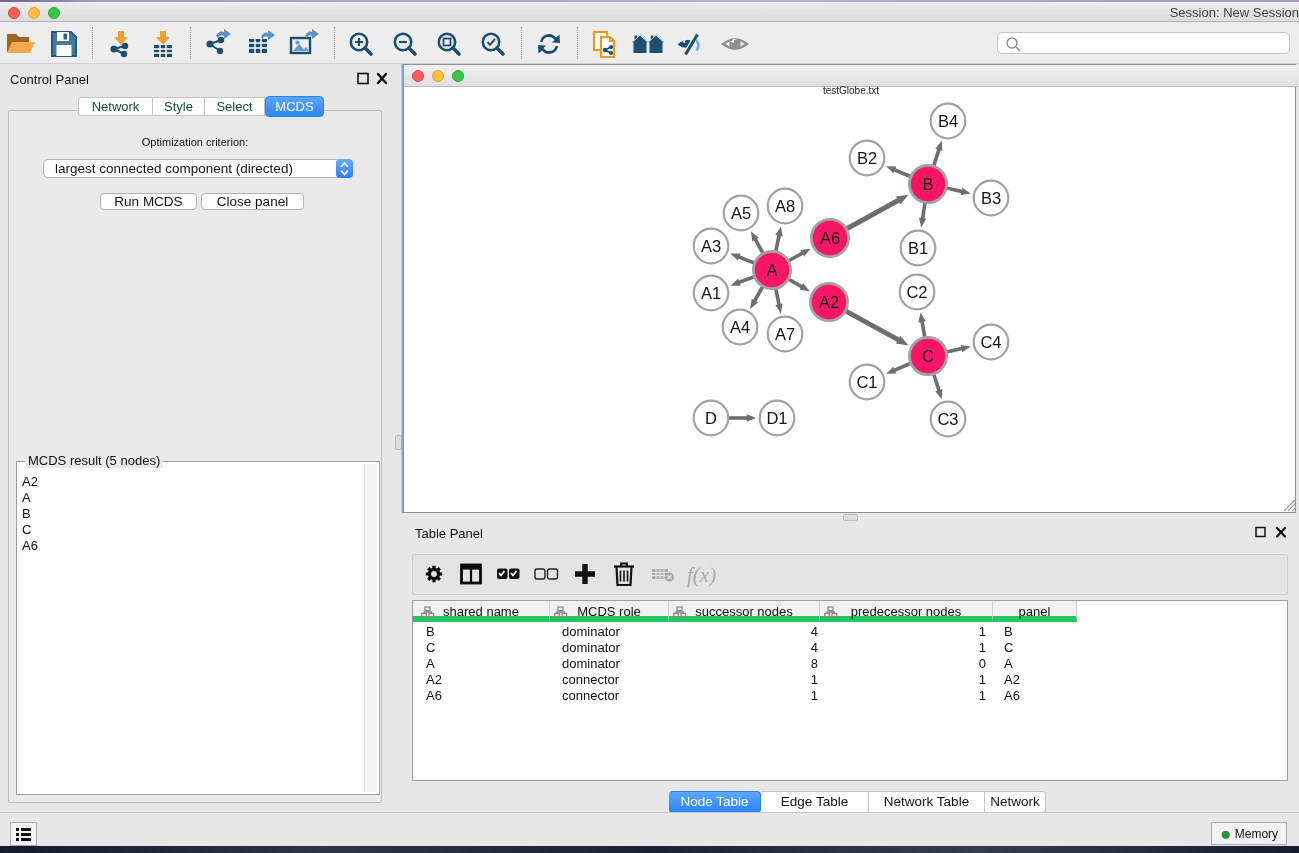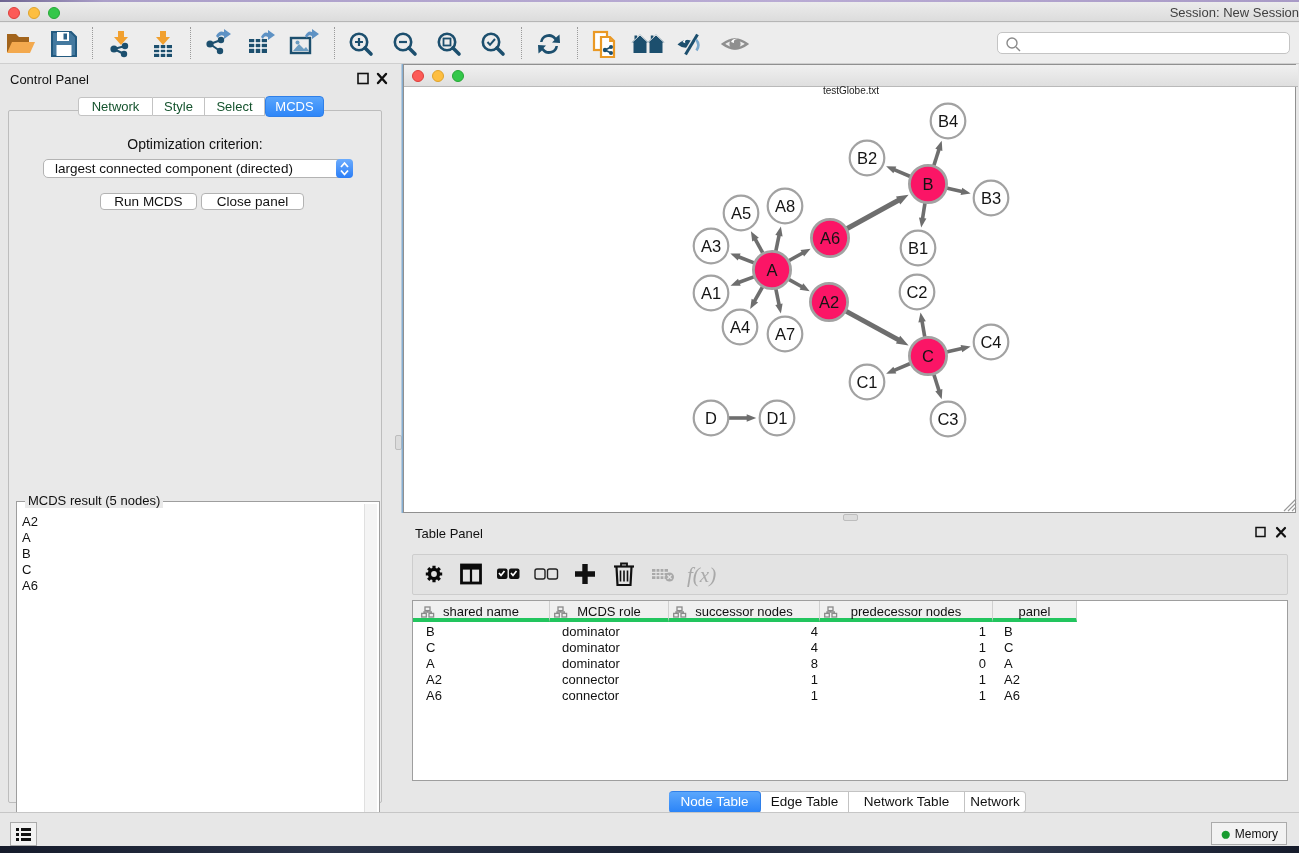--- a/index.html
+++ b/index.html
@@ -23,50 +23,50 @@
 
 #cp-title { left:10px; top:8px; font-size:13px; color:#111; }
 #cp-box { left:8px; top:46px; width:374px; height:693px; border:1px solid #bdbdbd;
   border-radius:2px; background:#e9e9e9; }
 #cp-tabs { left:78px; top:33px; height:19px; display:flex; }
 .cptab { height:19px; border:1px solid #c3c3c3; border-left:none; background:#fff;
   font-size:13px; color:#14532d; text-align:center; line-height:17px; }
 .cptab.first { border-left:1px solid #c3c3c3; border-radius:3px 0 0 3px; }
 .cptab.sel { background:linear-gradient(#59a5fc,#2e86f8); color:#fff;
   border:1px solid #2f7fe8; border-radius:4px; height:21px; margin-top:-1px; line-height:20px; }
-#opt-label { left:8px; top:72px; width:374px; text-align:center; font-size:14px; color:#111; }
+#opt-label { left:8px; top:72px; width:374px; text-align:center; font-size:11px; color:#111; }
 #cp-select { left:43px; top:95px; width:310px; height:19px; background:#fff;
   border:1px solid #b3b3b3; border-radius:5px; font-size:13.5px; color:#111;
   line-height:17px; padding-left:11px; }
 #cp-spinner { position:absolute; right:-1px; top:-1px; width:17px; height:19px;
   background:linear-gradient(#6cacfd,#2b7ef7); border-radius:4px; }
 .btn { position:absolute; height:17px; background:#fff; border:1px solid #b3b3b3;
   border-radius:4px; font-size:13.5px; color:#111; text-align:center; line-height:15px; }
-#mcds-box { left:16px; top:397px; width:364px; height:334px; border:1px solid #9e9e9e; background:#fff;margin-top:40px; }
+#mcds-box { left:16px; top:397px; width:364px; height:334px; border:1px solid #9e9e9e; background:#fff; }
 #mcds-legend { position:absolute; left:8px; top:-9px; background:#e9e9e9; padding:0 3px;
   font-size:13px; color:#111; }
 #mcds-list { position:absolute; left:5px; top:12px; font-size:13px; color:#111; line-height:16px; }
 #mcds-scroll { position:absolute; right:2px; top:2px; width:13px; height:328px;
   background:#f4f4f4; border-left:1px solid #e0e0e0; }
 
 #netwin { left:403px; top:0px; width:893px; height:449px; background:#fff;
   border:1px solid #909090; box-shadow:-1.5px 0 0 #86aed1; }
 #net-titlebar { position:absolute; left:0; top:0; width:894px; height:22px;
   background:linear-gradient(#f0f0f0,#dfdfdf); border-bottom:1px solid #b9b9b9; }
 #net-titlebar .title { position:absolute; left:0; right:0; top:20px; text-align:center;
   font-size:10px; color:#222; }
 
 #tablepanel { left:391px; top:449px; width:908px; height:299px; }
 #tp-title { left:24px; top:13px; font-size:13px; color:#111; }
 #tp-toolbar { left:21px; top:41px; width:876px; height:41px; background:#e3e3e3;
   border:1px solid #cdcdcd; border-radius:2px; }
 #tp-table { left:21px; top:87px; width:876px; height:181px; background:#fff;
   border:1px solid #9e9e9e; }
 .th { position:absolute; top:0; height:21px; background:#f0f0f0;
-  border-right:1px solid #d0d0d0; border-bottom:4px solid #22c55e; font-size:13px; color:#111; text-align:center;
+  border-right:1px solid #d0d0d0; border-bottom:6px solid #22c55e; font-size:13px; color:#111; text-align:center;
   line-height:21px; }
 .td { position:absolute; font-size:13px; color:#111; line-height:16px; }
 #tp-tabs { left:278px; top:278px; height:22px; display:flex;justify-content:space-between; }
 .tptab { height:22px; border:1px solid #c3c3c3; border-left:none; background:#fff;
   font-size:13.5px; color:#111; text-align:center; line-height:20px; }
 .tptab.sel { background:linear-gradient(#5ba7fc,#2b84f8); color:#fff; border-color:#2f7fe8;
   border-radius:4px; }
 .tptab.last { border-radius:0 4px 4px 0; }
 
 #statusbar { left:0; top:812px; width:1299px; height:46px; background:#e7e7e7;
@@ -427,21 +427,21 @@
         </g>
       </svg>
       <div class="td" style="left:13px;top:23px">B<br>C<br>A<br>A2<br>A6</div>
       <div class="td" style="left:149px;top:23px">dominator<br>dominator<br>dominator<br>connector<br>connector</div>
       <div class="td" style="left:305px;top:23px;width:100px;text-align:right">4<br>4<br>8<br>1<br>1</div>
       <div class="td" style="left:473px;top:23px;width:100px;text-align:right">1<br>1<br>0<br>1<br>1</div>
       <div class="td" style="left:591px;top:23px">B<br>C<br>A<br>A2<br>A6</div>
     </div>
     <div id="tp-tabs" class="abs">
       <div class="tptab sel" style="width:92px">Node Table</div>
-      <div class="tptab" style="width:88px">Edge Table</div>
+      <div class="tptab" style="width:108px">Edge Table</div>
       <div class="tptab" style="width:116px">Network Table</div>
       <div class="tptab last" style="width:61px">Network</div>
     </div>
   </div>
 </div>
 <div id="statusbar" class="abs">
   <div id="listbtn">
     <svg width="25" height="22" viewBox="0 0 25 22">
       <g fill="#111">
           <rect x="5" y="5" width="3" height="3"></rect>

